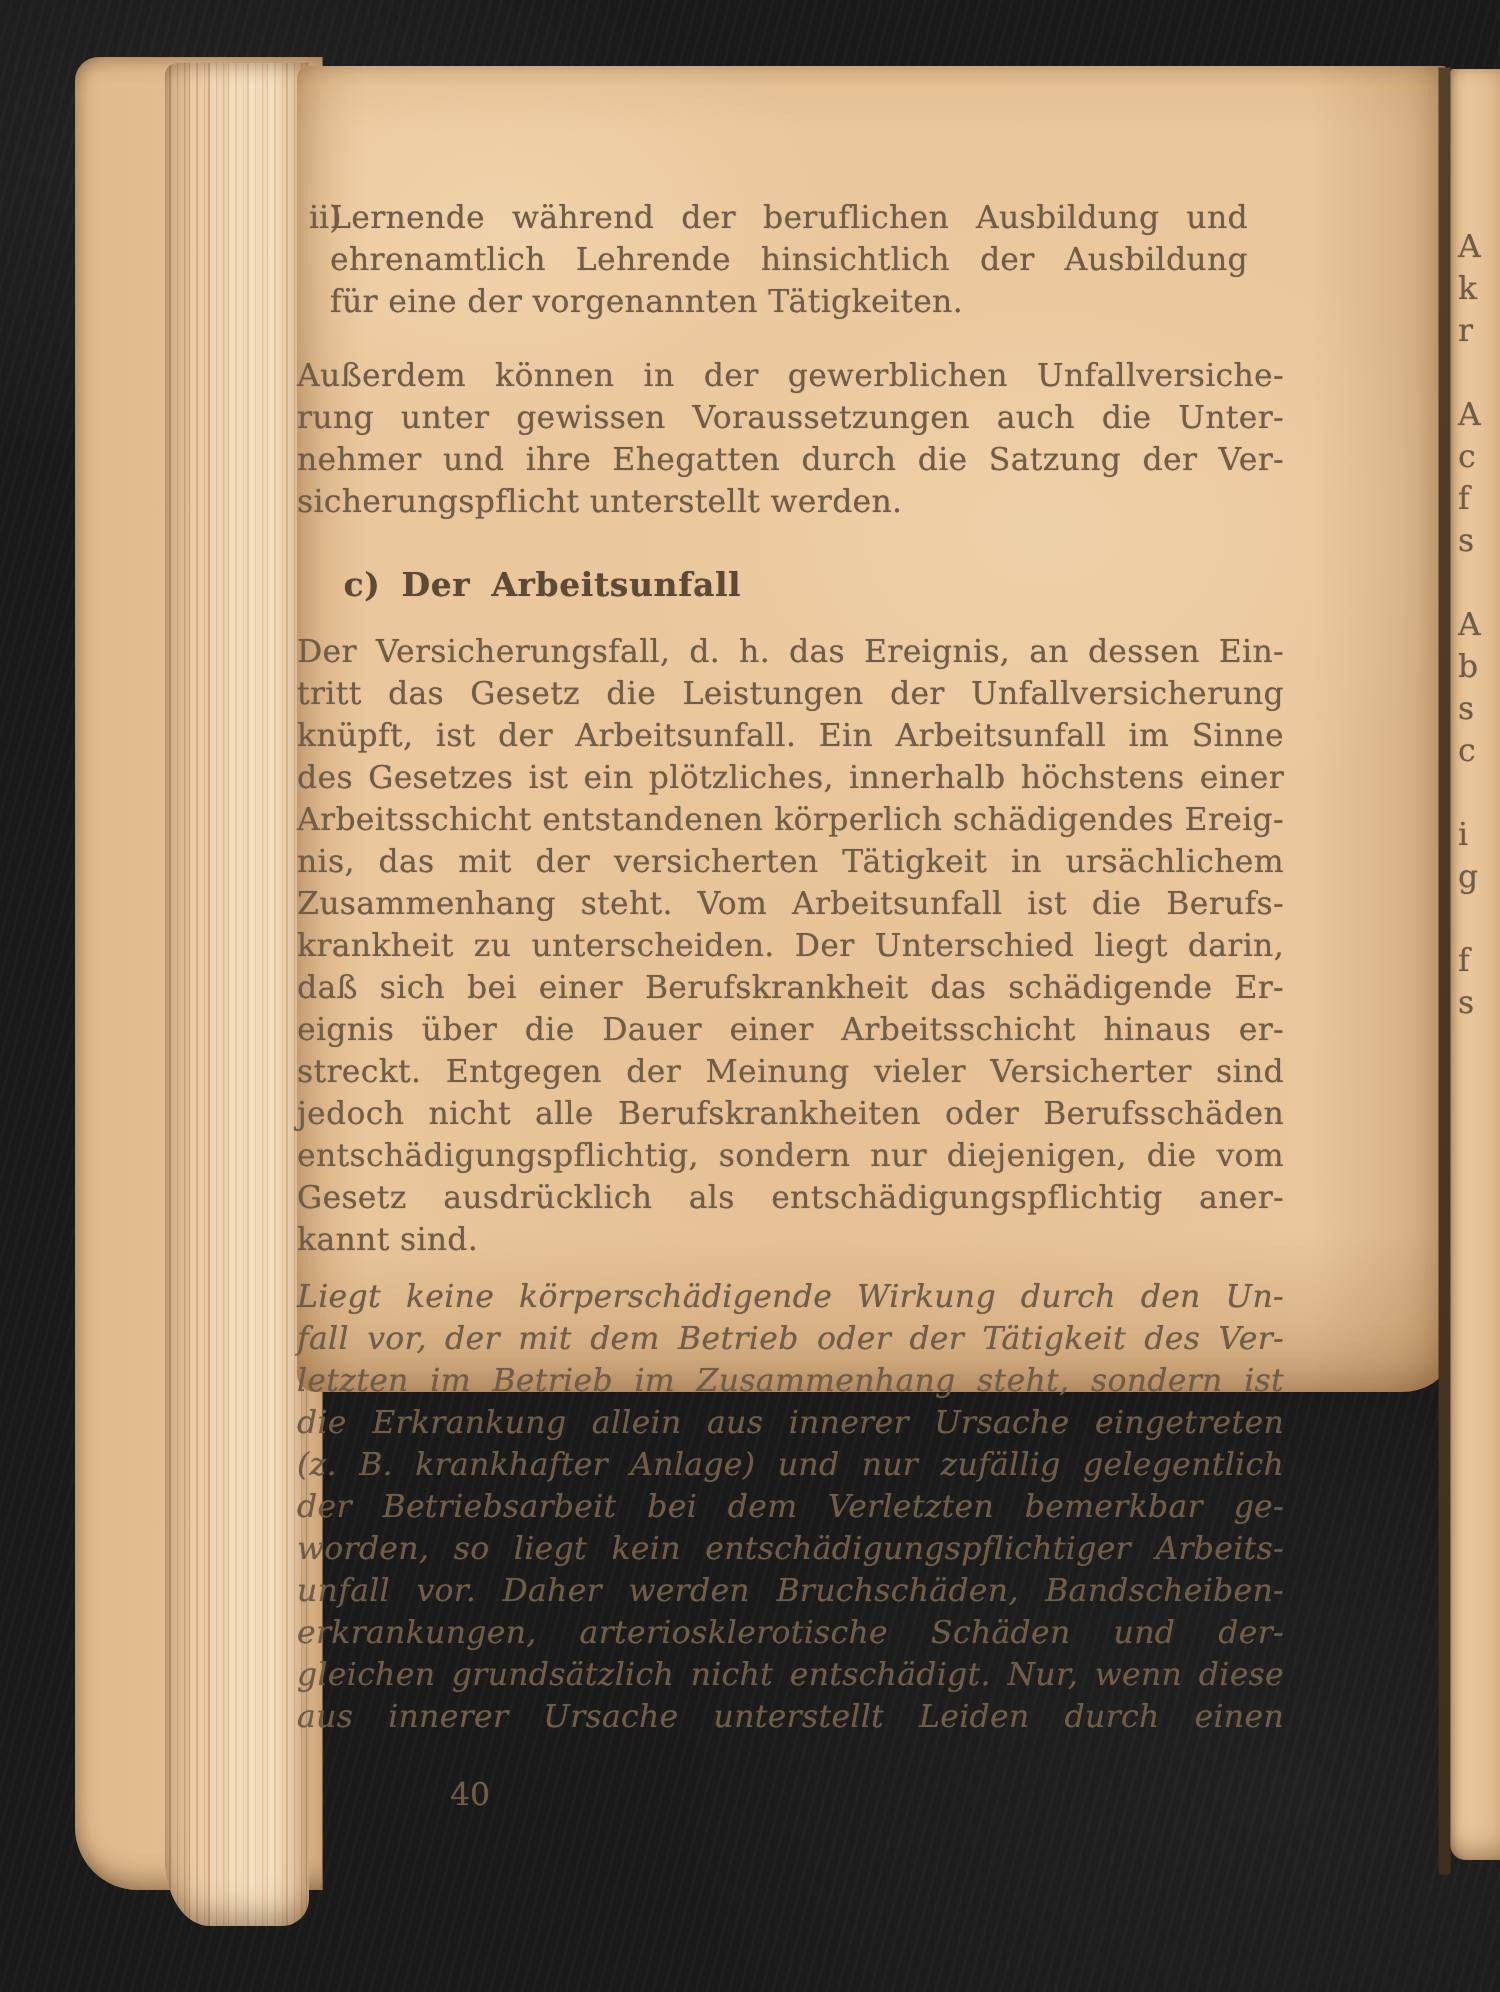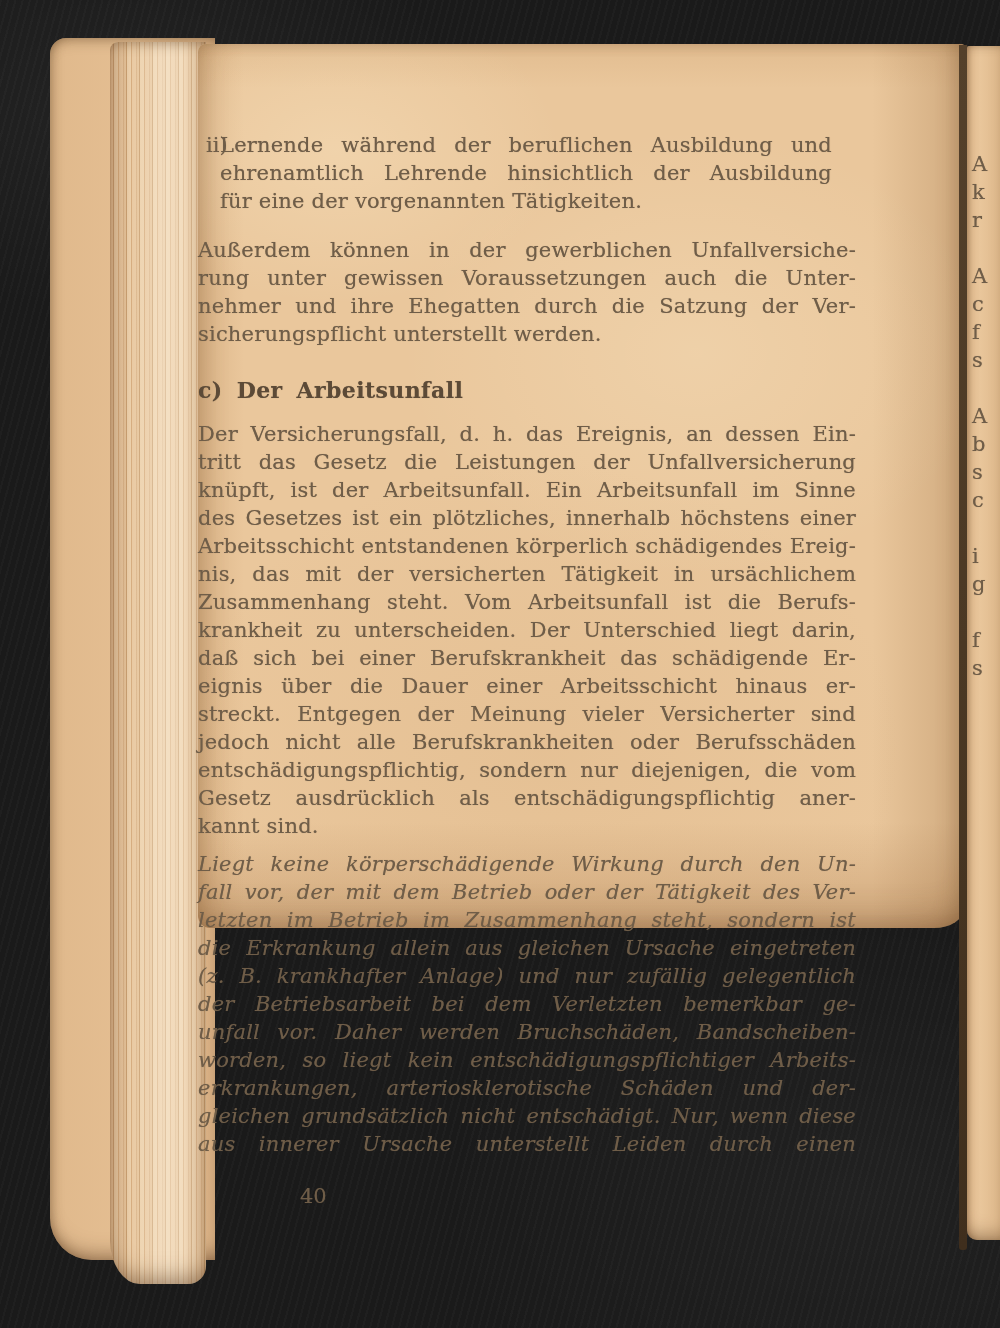--- a/index.html
+++ b/index.html
@@ -113,20 +113,21 @@
     position: absolute; left: 8px; top: 0;
     font-size: 21px; line-height: 28px;
   }
   .heading {
     font-size: 22px;
     line-height: 28px;
     font-weight: bold;
     color: #5c4a37;
     word-spacing: 6px;
     letter-spacing: 0.4px;
+    padding-left: 31px;
   }
   .pagenum {
     position: absolute;
     left: 102px; top: 1138px;
     font-size: 21px; line-height: 28px;
   }
   .sliver .tline { text-align: left; text-align-last: left; }
 </style>
 </head>
 <body>
@@ -172,25 +173,25 @@
         <div class="tline">jedoch nicht alle Berufskrankheiten oder Berufsschäden</div>
         <div class="tline">entschädigungspflichtig, sondern nur diejenigen, die vom</div>
         <div class="tline">Gesetz ausdrücklich als entschädigungspflichtig aner-</div>
         <div class="tline last">kannt sind.</div>
       </div>
 
     <div class="block" style="top:806px;font-style:italic;">
         <div class="tline">Liegt keine körperschädigende Wirkung durch den Un-</div>
         <div class="tline">fall vor, der mit dem Betrieb oder der Tätigkeit des Ver-</div>
         <div class="tline">letzten im Betrieb im Zusammenhang steht, sondern ist</div>
-        <div class="tline">die Erkrankung allein aus gleichen Ursache eingetreten</div>
+        <div class="tline">die Erkrankung allein aus innerer Ursache eingetreten</div>
         <div class="tline">(z. B. krankhafter Anlage) und nur zufällig gelegentlich</div>
         <div class="tline">der Betriebsarbeit bei dem Verletzten bemerkbar ge-</div>
+        <div class="tline">worden, so liegt kein entschädigungspflichtiger Arbeits-</div>
         <div class="tline">unfall vor. Daher werden Bruchschäden, Bandscheiben-</div>
-        <div class="tline">worden, so liegt kein entschädigungspflichtiger Arbeits-</div>
         <div class="tline">erkrankungen, arteriosklerotische Schäden und der-</div>
         <div class="tline">gleichen grundsätzlich nicht entschädigt. Nur, wenn diese</div>
         <div class="tline">aus innerer Ursache unterstellt Leiden durch einen</div>
       </div>
 
     <div class="pagenum">40</div>
   </div>
 
   <div class="gutter"></div>
 

